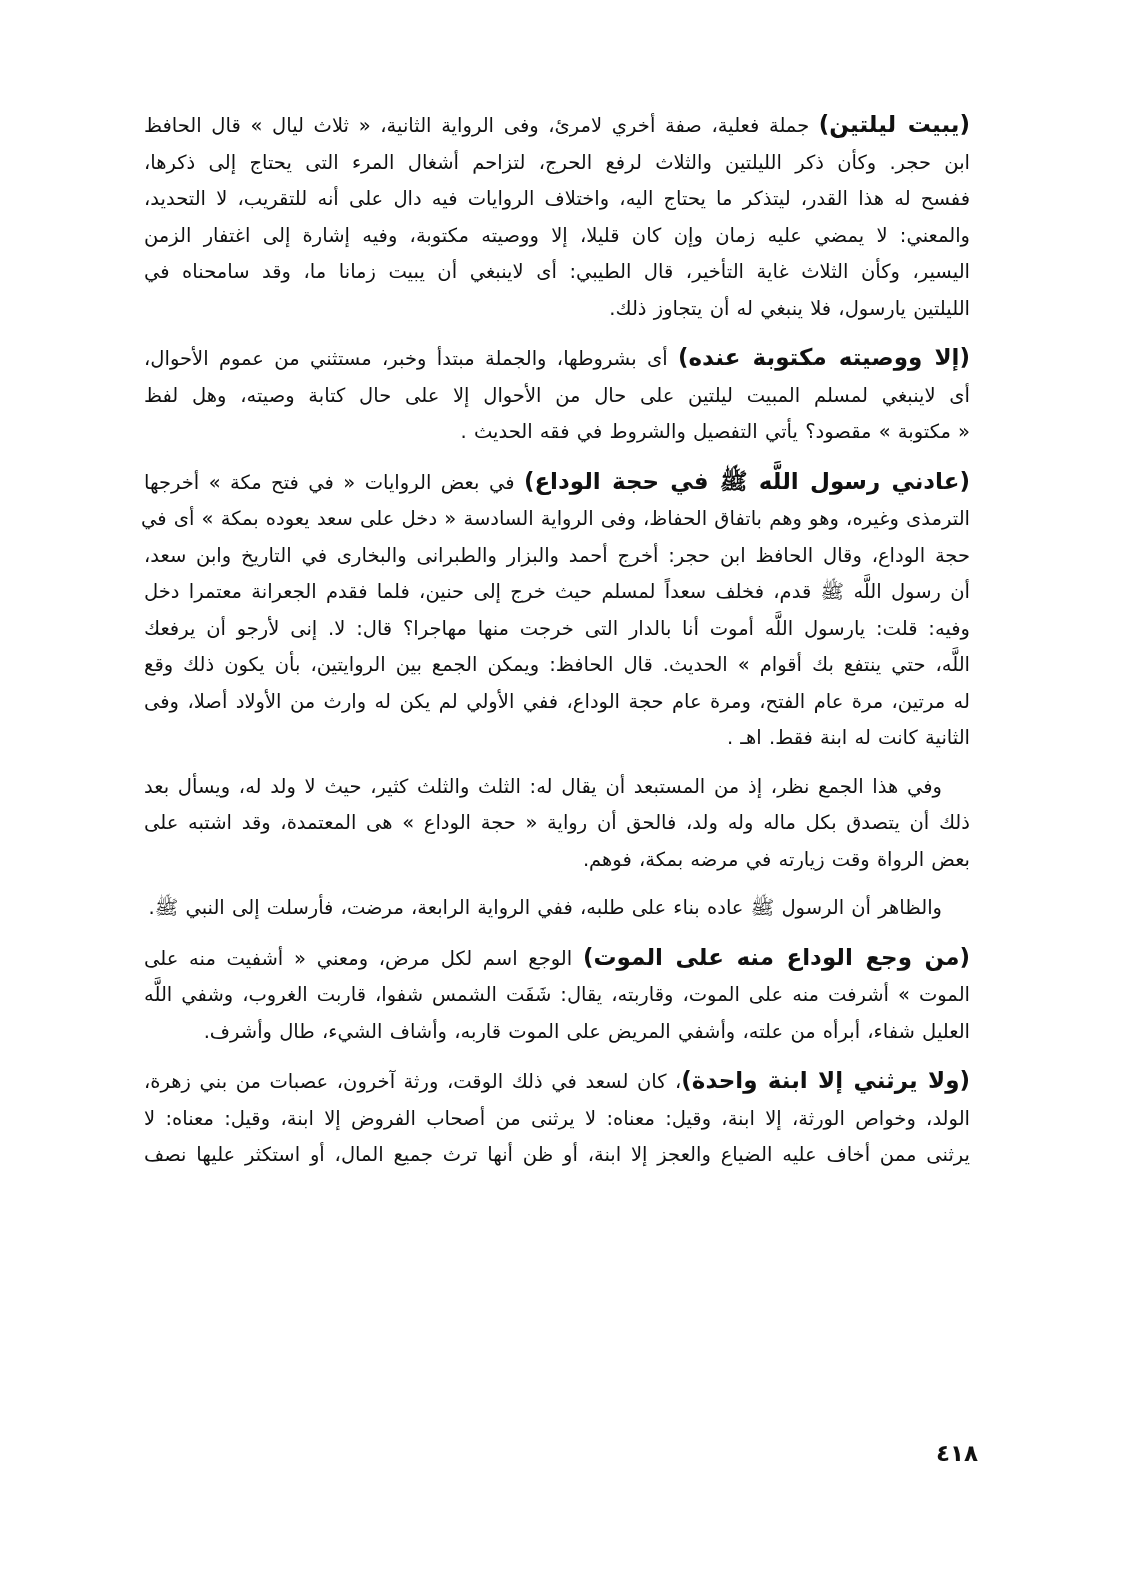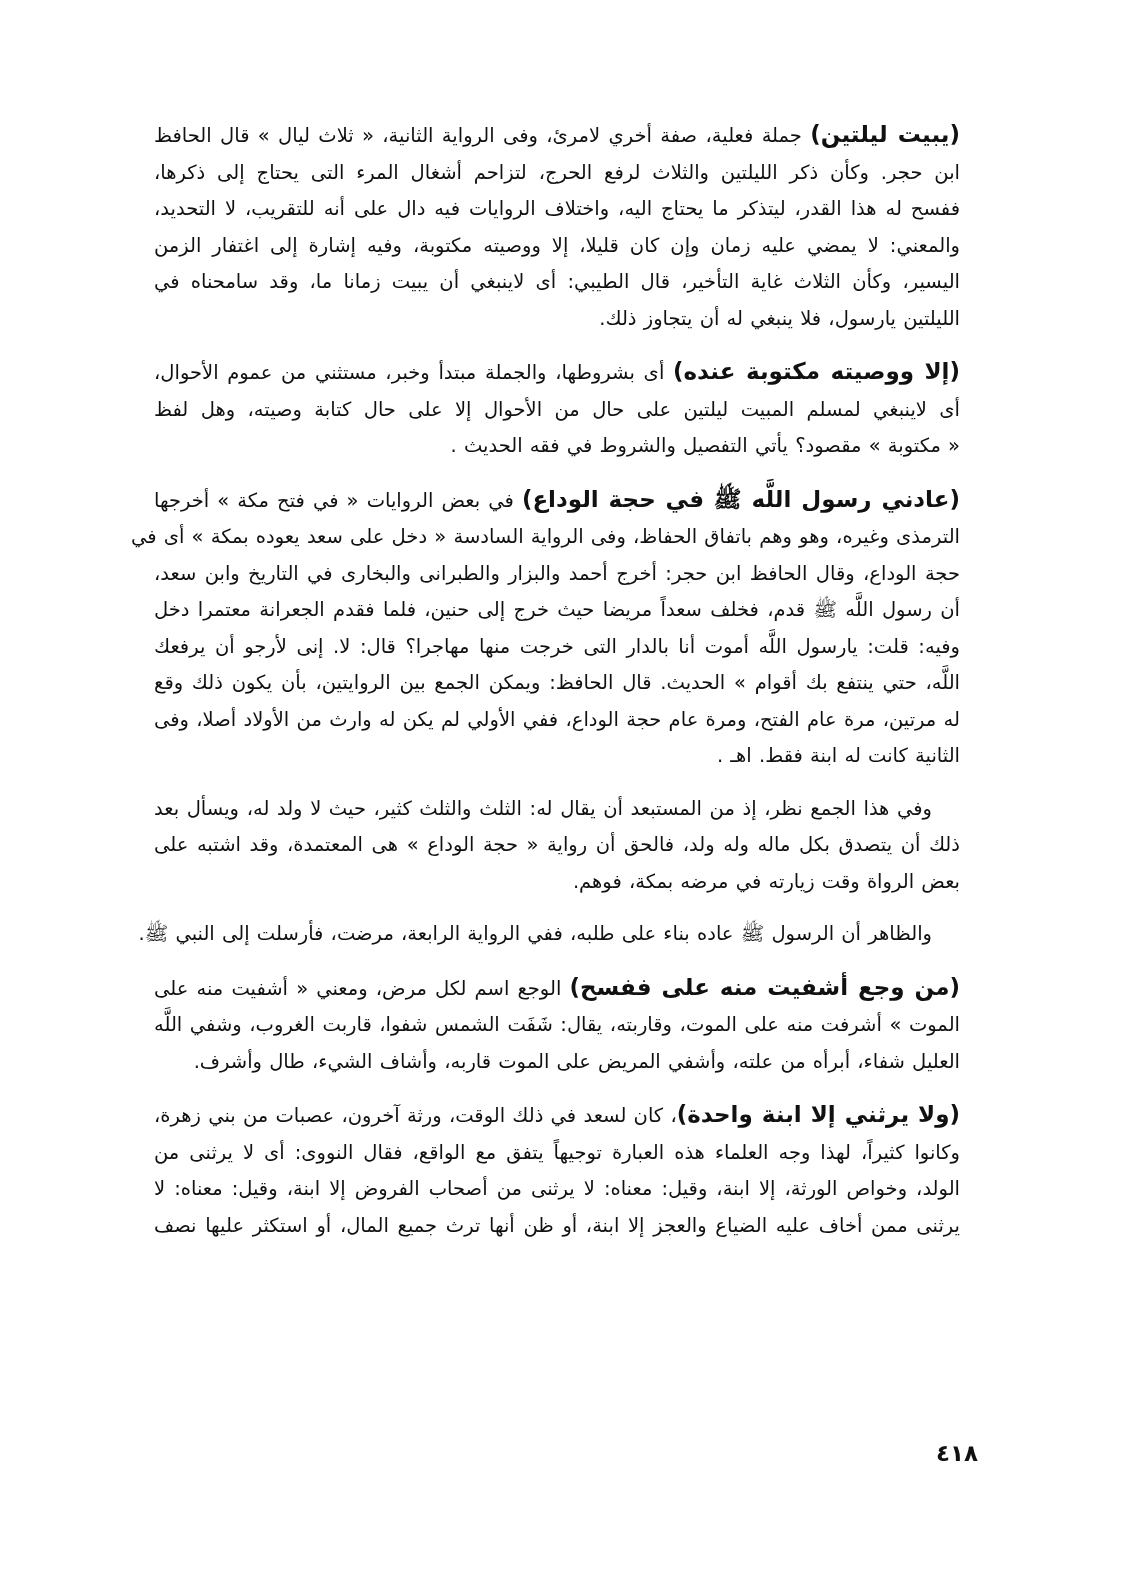--- a/index.html
+++ b/index.html
@@ -16,21 +16,21 @@
     color: #111111;
   }
   .page {
     position: absolute;
     left: 138px;
     top: 100px;
     width: 838px;
     direction: rtl;
   }
   .para {
-    margin: 16px;
+    margin: 6px;
     font-size: 19.5px;
     line-height: 36.5px;
     text-align: justify;
     text-align-last: right;
     word-spacing: 1px;
   }
   .para + .para { margin-top: 12px; }
   .lemma {
     font-weight: bold;
     font-size: 23px;
@@ -76,49 +76,48 @@
     <span class="line">أى لاينبغي لمسلم المبيت ليلتين على حال من الأحوال إلا على حال كتابة وصيته، وهل لفظ</span>
     <span class="line last">« مكتوبة » مقصود؟ يأتي التفصيل والشروط في فقه الحديث .</span>
   </p>
 
   <p class="para">
     <span class="line">
       <span class="lemma">(عادني رسول اللَّه ﷺ في حجة الوداع)</span><span> في بعض الروايات « في فتح مكة » أخرجها</span>
     </span>
     <span class="line">الترمذى وغيره، وهو وهم باتفاق الحفاظ، وفى الرواية السادسة « دخل على سعد يعوده بمكة » أى في</span>
     <span class="line">حجة الوداع، وقال الحافظ ابن حجر: أخرج أحمد والبزار والطبرانى والبخارى في التاريخ وابن سعد،</span>
-    <span class="line">أن رسول اللَّه ﷺ قدم، فخلف سعداً مريضا حيث خرج إلى حنين، فلما فقدم الجعرانة معتمرا دخل</span>
+    <span class="line">أن رسول اللَّه ﷺ قدم، فخلف سعداً لمسلم حيث خرج إلى حنين، فلما فقدم الجعرانة معتمرا دخل</span>
     <span class="line">وفيه: قلت: يارسول اللَّه أموت أنا بالدار التى خرجت منها مهاجرا؟ قال: لا. إنى لأرجو أن يرفعك</span>
     <span class="line">اللَّه، حتي ينتفع بك أقوام » الحديث. قال الحافظ: ويمكن الجمع بين الروايتين، بأن يكون ذلك وقع</span>
     <span class="line">له مرتين، مرة عام الفتح، ومرة عام حجة الوداع، ففي الأولي لم يكن له وارث من الأولاد أصلا، وفى</span>
     <span class="line last">الثانية كانت له ابنة فقط. اهـ .</span>
   </p>
 
   <p class="para">
     <span class="line" style="padding-right:28px">وفي هذا الجمع نظر، إذ من المستبعد أن يقال له: الثلث والثلث كثير، حيث لا ولد له، ويسأل بعد</span>
     <span class="line">ذلك أن يتصدق بكل ماله وله ولد، فالحق أن رواية « حجة الوداع » هى المعتمدة، وقد اشتبه على</span>
     <span class="line last">بعض الرواة وقت زيارته في مرضه بمكة، فوهم.</span>
   </p>
 
   <p class="para">
     <span class="line last" style="padding-right:28px">والظاهر أن الرسول ﷺ عاده بناء على طلبه، ففي الرواية الرابعة، مرضت، فأرسلت إلى النبي ﷺ.</span>
   </p>
 
   <p class="para">
     <span class="line">
-      <span class="lemma">(من وجع أشفيت منه على ففسح)</span><span> الوجع اسم لكل مرض، ومعني « أشفيت منه على</span>
+      <span class="lemma">(من وجع الوداع منه على الموت)</span><span> الوجع اسم لكل مرض، ومعني « أشفيت منه على</span>
     </span>
     <span class="line">الموت » أشرفت منه على الموت، وقاربته، يقال: شَفَت الشمس شفوا، قاربت الغروب، وشفي اللَّه</span>
     <span class="line last">العليل شفاء، أبرأه من علته، وأشفي المريض على الموت قاربه، وأشاف الشيء، طال وأشرف.</span>
   </p>
 
   <p class="para">
     <span class="line">
       <span class="lemma">(ولا يرثني إلا ابنة واحدة)</span><span>، كان لسعد في ذلك الوقت، ورثة آخرون، عصبات من بني زهرة،</span>
     </span>
-    <span class="line">وكانوا كثيراً، لهذا وجه العلماء هذه العبارة توجيهاً يتفق مع الواقع، فقال النووى: أى لا يرثنى من</span>
     <span class="line">الولد، وخواص الورثة، إلا ابنة، وقيل: معناه: لا يرثنى من أصحاب الفروض إلا ابنة، وقيل: معناه: لا</span>
     <span class="line">يرثنى ممن أخاف عليه الضياع والعجز إلا ابنة، أو ظن أنها ترث جميع المال، أو استكثر عليها نصف</span>
   </p>
 
 </div>
 
 <div class="page-number">٤١٨</div>
 
 </body></html>

